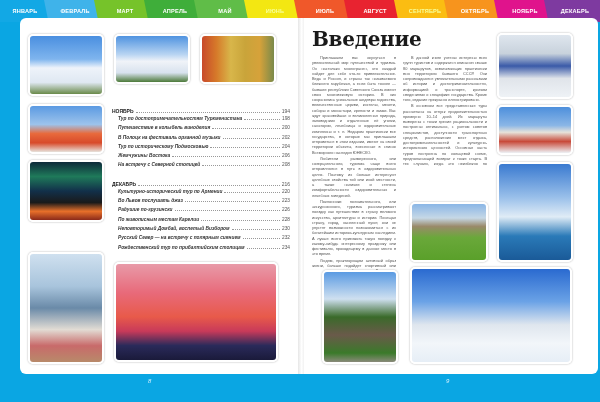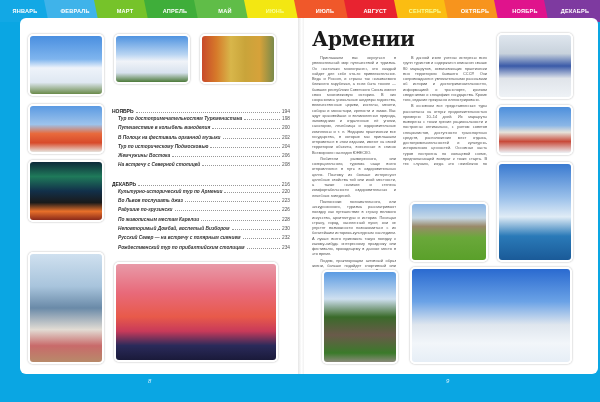--- a/index.html
+++ b/index.html
@@ -164,21 +164,21 @@
         <span class="dots"></span>
         <span class="pg">232</span>
       </div>
     <div class="toc-item">
         <span>Рождественский тур по прибалтийским столицам</span>
         <span class="dots"></span>
         <span class="pg">234</span>
       </div>
   </div>
 
-  <div class="title">Армении</div>
+  <div class="title">Введение</div>
 
   <div class="col" style="left:312px;top:55px;width:84px;height:215px;">
     <p>Приглашаем вас окунуться в увлекательный мир путешествий и туризма. Он настолько многогранен, что каждый найдет для себя что-то привлекательное. Ведь и Россия, и страны так называемого ближнего зарубежья, а если быть точнее — бывшие республики Советского Союза имеют свою многовековую историю. В них сохранились уникальные шедевры зодчества, величественные церкви, костелы, мечети, соборы и монастыри, крепости и замки. Вас ждут красивейшая и великолепная природа, заповедники и отдаленные её уголки, санатории, лечебницы и оздоровительные комплексы и т. п. Недаром практически все государства, в которые мы приглашаем отправиться в этом издании, имеют на своей территории объекты, внесенные в список Всемирного наследия ЮНЕСКО.</p>
     <p>Любители размеренного, или созерцательного, туризма чаще всего отправляются в путь в оздоровительных целях. Поэтому их больше интересуют целебные свойства той или иной местности, а также наличие и степень комфортабельности оздоровительных и лечебных заведений.</p>
     <p>Поклонники познавательного, или экскурсионного, туризма рассматривают поездку как путешествие в страну великого искусства, архитектуры и истории. Посещая страну, город, населенный пункт, они не упустят возможности познакомиться с их богатейшим историко-культурным наследием. А лучше всего приезжать такую поездку к какому-нибудь интересному празднику или фестивалю, проходящему в данное место в это время.</p>
     <p>Людям, практикующим активный образ жизни, больше подойдет спортивный или даже экстремальный туризм. В первую очередь их заинтересуют быстрые реки, прозрачные воды озер и морей, труднодоступные скалы и покрытые снегом горные вершины.</p>
   </div>
   <div class="col" style="left:403px;top:55px;width:84px;height:112px;">
     <p>В данной книге учтены интересы всех групп туристов и содержатся описания свыше 80 маршрутов, охватывающих практически всю территорию бывшего СССР. Они сопровождаются увлекательными рассказами об истории и достопримечательностях, информацией о транспорте, кратким сведениями о специфике государства. Кроме того, издание прекрасно иллюстрировано.</p>
     <p>В основном все представленные туры рассчитаны на отпуск продолжительностью примерно 10–14 дней. Их маршруты выверены с точки зрения рациональности и построены оптимально, с учетом советов специалистов, доступности транспортных средств, расположения мест отдыха, достопримечательностей и культурно-исторических ценностей. Основная часть туров построена по кольцевой схеме, предполагающей возврат к точке старта. В тех случаях, когда это неизбежно по временным и финансовым соображениям, предлагается вариант возвращения в Москву из конечной точки маршрута. Впрочем, ведь не стоит подгонять отпуску, рассматривая тур или его вариант туда, вы сможете самостоятельно скорректировать его с учетом ваших предпочтений. Это же касается и программы тура, которая носит исключительно рекомендательный характер. Осталось лишь пожелать вам счастливого пути!</p>

